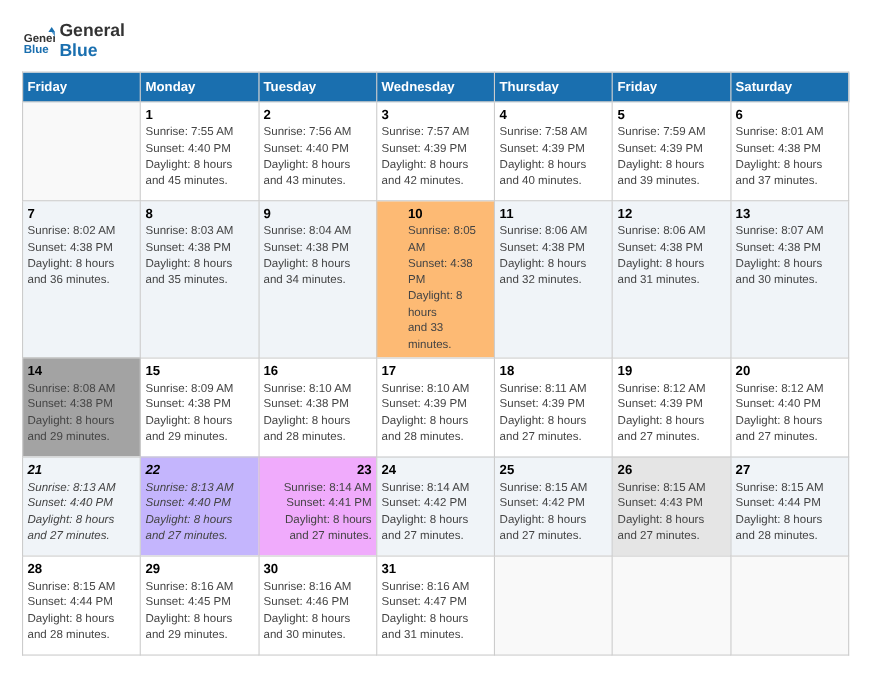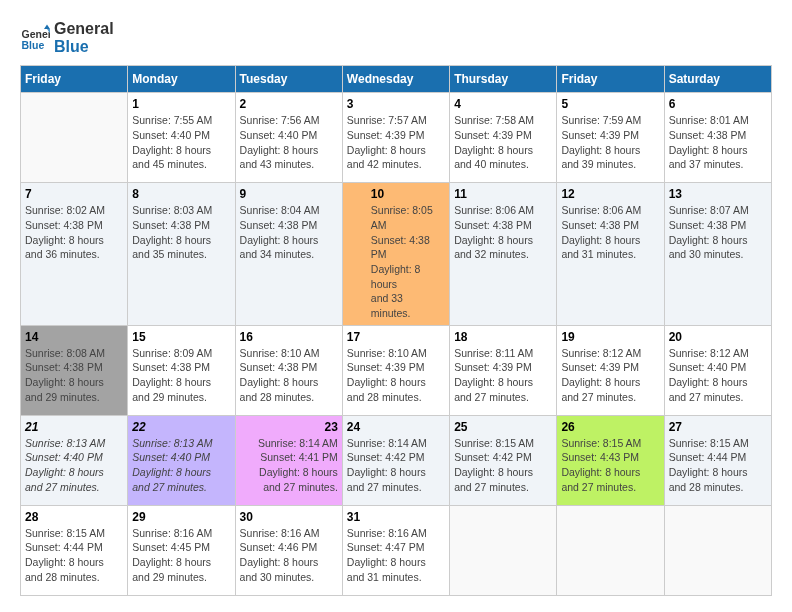--- a/index.html
+++ b/index.html
@@ -285,21 +285,21 @@
 Daylight: 8 hours
 and 27 minutes.</div>
         </td>
         <td style="background-color: rgb(240, 244, 248);">
           <div class="day-number">25</div>
           <div class="day-info" style="white-space: pre-line;">Sunrise: 8:15 AM
 Sunset: 4:42 PM
 Daylight: 8 hours
 and 27 minutes.</div>
         </td>
-        <td style="background-color: #bef264;">
+        <td style="background-color: #e5e5e5;">
           <div class="day-number">26</div>
           <div class="day-info" style="white-space: pre-line;">Sunrise: 8:15 AM
 Sunset: 4:43 PM
 Daylight: 8 hours
 and 27 minutes.</div>
         </td>
         <td style="background-color: rgb(240, 244, 248);">
           <div class="day-number">27</div>
           <div class="day-info" style="white-space: pre-line;">Sunrise: 8:15 AM
 Sunset: 4:44 PM

